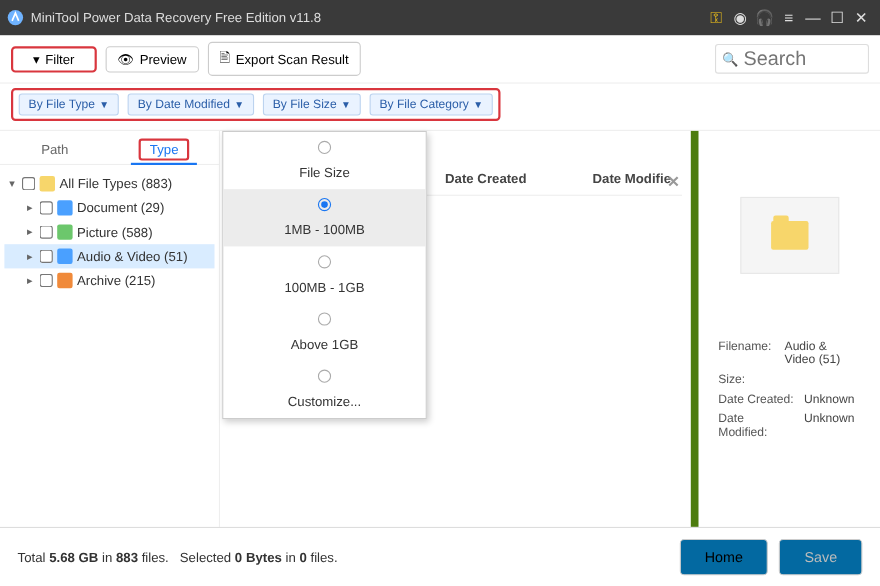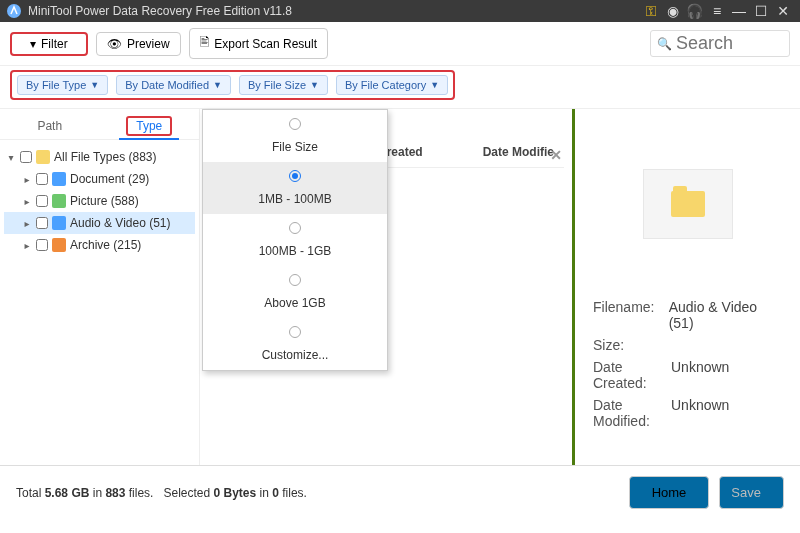--- a/index.html
+++ b/index.html
@@ -1,18 +1,18 @@
 <!DOCTYPE html>
 <html><head>
 <meta charset="utf-8">
 <style>
 * { margin: 0; padding: 0; box-sizing: border-box; font-family: "Segoe UI", Arial, sans-serif; }
 body { background: #fff; width: 800px; height: 533px; overflow: hidden; font-size: 12px; color: #333; }
 
-.titlebar { background: #3a3a3a; height: 22px; display: flex; align-items: center; padding: 0 6px; color: #ddd; }
+.titlebar { background: #3a3a3a; height: 32px; display: flex; align-items: center; padding: 0 6px; color: #ddd; }
 .titlebar .logo { width: 16px; height: 16px; margin-right: 6px; }
 .titlebar .title { flex: 1; font-size: 12px; }
 .titlebar .ticon { width: 22px; text-align: center; font-size: 14px; cursor: pointer; }
 .key-icon { color: #f5c518; }
 
 .toolbar { display: flex; align-items: center; padding: 6px 10px; gap: 8px; border-bottom: 1px solid #eee; }
 .tbtn { display: inline-flex; align-items: center; gap: 5px; border: 1px solid #ccc; border-radius: 4px; padding: 4px 10px; background: #fff; cursor: pointer; font-size: 12px; }
 .tbtn.filter { border: 2px solid #d9363e; border-radius: 4px; padding: 3px 18px; }
 .spacer { flex: 1; }
 .search { display: flex; align-items: center; border: 1px solid #ddd; border-radius: 3px; padding: 2px 6px; gap: 4px; color: #999; width: 140px; }
@@ -54,33 +54,33 @@
 .fl-row input[type=checkbox] { width: 12px; height: 12px; }
 .fl-row .ext-icon { width: 14px; height: 14px; background: #c77; border-radius: 2px; display:inline-block; }
 
 .dropdown { position: absolute; left: 2px; top: 0; width: 186px; background: #fff; border: 1px solid #ccc; box-shadow: 2px 3px 6px rgba(0,0,0,.2); z-index: 5; }
 .dropdown .dd-item { display: flex; align-items: center; gap: 10px; padding: 8px 14px; font-size: 12px; cursor: pointer; flex-direction: column; }
 .dropdown .dd-item.selected { background: #ececec; }
 .radio { width: 12px; height: 12px; border: 1.5px solid #aaa; border-radius: 50%; display: inline-flex; align-items: center; justify-content: center; }
 .radio.on { border-color: #1976f2; }
 .radio.on::after { content: ""; width: 6px; height: 6px; background: #1976f2; border-radius: 50%; }
 
-.preview-pane { width: 228px; border-left: 3px solid #4d7c0f; padding: 60px 18px 10px; font-size: 14px; color: #444; }
+.preview-pane { width: 172px; border-left: 7px solid #4d7c0f; padding: 60px 18px 10px; font-size: 11px; color: #444; }
 .preview-thumb { width: 90px; height: 70px; margin: 0 auto 60px; background: #f5f5f5; border: 1px solid #e7e7e7; display: flex; align-items: center; justify-content: center; }
 .preview-thumb .folder { width: 34px; height: 26px; background: #f7d66b; border-radius: 2px; position: relative; }
 .preview-thumb .folder::before { content:""; position:absolute; top:-5px; left:2px; width:14px; height:6px; background:#f7d66b; border-radius:2px 2px 0 0; }
 .pfield { display: flex; gap: 8px; margin: 6px 0; }
 .pfield .lbl { width: 70px; color: #555; }
 
-.statusbar { position: absolute; left: 0; right: 0; bottom: 14px; border-top: 1px solid #ddd; padding: 10px 16px; display: flex; align-items: center; background: #fff; }
+.statusbar { position: absolute; left: 0; right: 0; bottom: 0; border-top: 1px solid #ddd; padding: 10px 16px; display: flex; align-items: center; background: #fff; }
 .statusbar .stats { font-size: 12px; color: #333; }
 .statusbar .stats a { color: #1976f2; font-size: 11px; }
 .statusbar .actions { margin-left: auto; display: flex; gap: 10px; }
 .statusbar .actions button { border: 1px solid #ccc; background: #0369a1; border-radius: 4px; padding: 8px 22px; font-size: 13px; cursor: pointer; }
-.statusbar .actions button.disabled { color: #bbb; cursor: default; padding-left: 11px; }
+.statusbar .actions button.disabled { color: #bbb; cursor: default; }
 </style>
 </head>
 <body>
 
 <div class="titlebar">
   <svg class="logo" viewBox="0 0 16 16">
       <circle cx="8" cy="8" r="7" fill="#6fb3ff"></circle>
       <path d="M5 11 L8 4 L11 11" stroke="#fff" fill="none" stroke-width="1.5"></path>
     </svg>
   <span class="title">MiniTool Power Data Recovery Free Edition v11.8</span>

